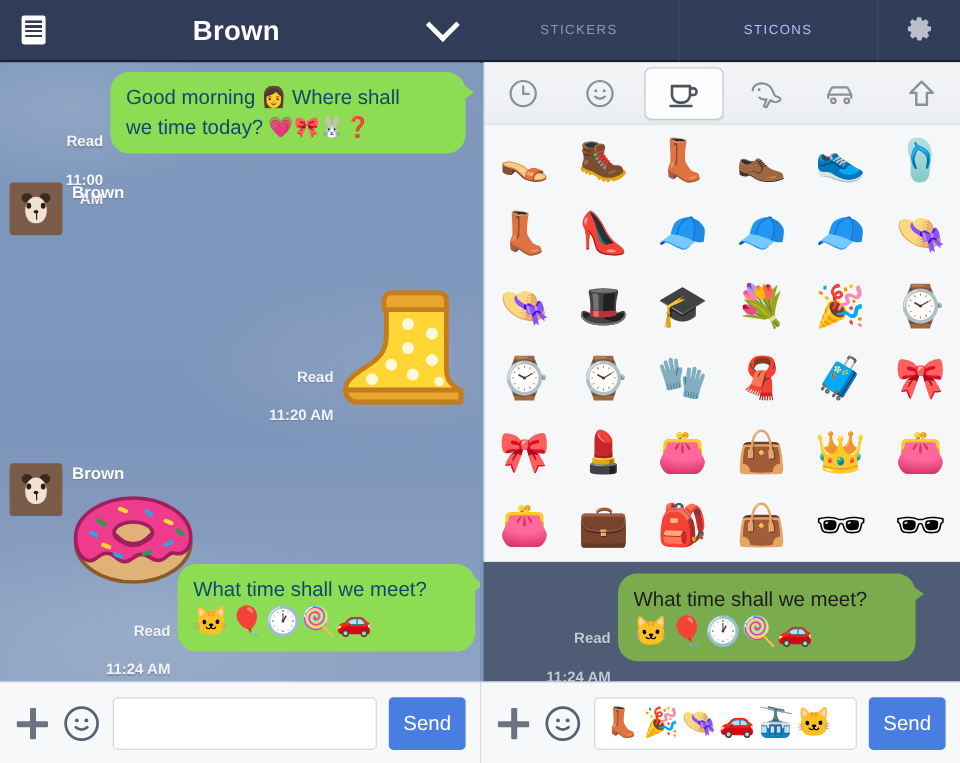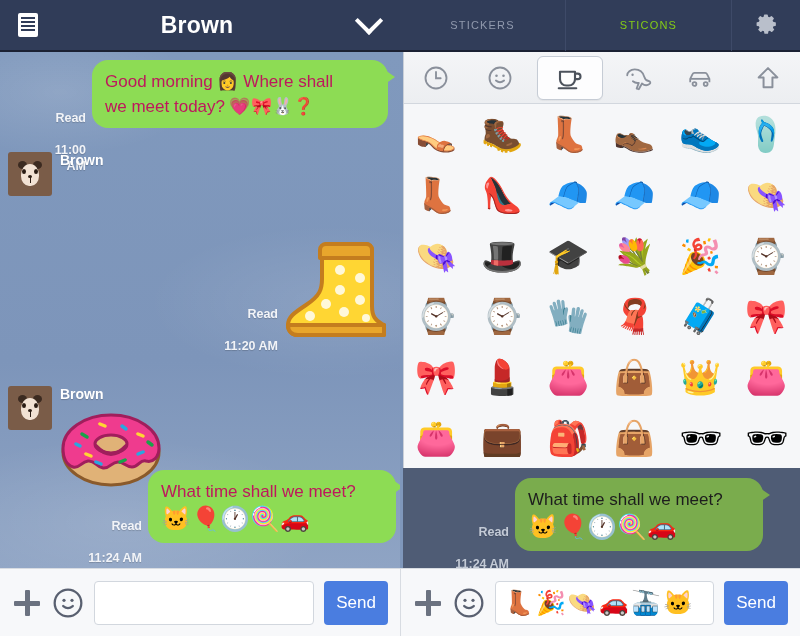--- a/index.html
+++ b/index.html
@@ -39,39 +39,39 @@
     width: 20px; height: 20px; border-right: 4px solid #fff; border-bottom: 4px solid #fff;
     transform: rotate(45deg) translate(-3px,-3px);
   }
 
   .tabbtn {
     flex: 1; height: 52px; display: flex; align-items: center; justify-content: center;
     font-size: 11px; letter-spacing: 1.2px; cursor: pointer;
     border-right: 1px solid #3e4a68;
   }
   .tabbtn.inactive { color: #9099ad; }
-  .tabbtn.active   { color: #84cc16; }
+  .tabbtn.active   { color: #c4b5fd; }
   .gear-btn { width: 68px; display:flex; align-items:center; justify-content:center; cursor:pointer; }
   .gear { width: 26px; height: 26px; }
 
   
   .chat {
     position: absolute; left: 0; top: 52px; width: 400px; height: 516px;
     background:
       radial-gradient(ellipse 200px 90px at 60px 40px, rgba(255,255,255,.13), rgba(255,255,255,0) 70%),
       radial-gradient(ellipse 260px 110px at 330px 250px, rgba(255,255,255,.10), rgba(255,255,255,0) 70%),
       radial-gradient(ellipse 300px 120px at 120px 470px, rgba(255,255,255,.12), rgba(255,255,255,0) 70%),
       linear-gradient(#8099bd, #7d95ba 60%, #8fa4c4);
     overflow: hidden;
   }
   .row { position: absolute; display: flex; align-items: flex-start; }
 
   .bubble {
     position: relative; border-radius: 16px; padding: 9px 13px;
-    font-size: 17px; line-height: 25px; color: #be185d;
+    font-size: 17px; line-height: 25px; color: #0c4a6e;
   }
   .bubble.out { background: #8ddc54; }
   .bubble.in  { background: #ffffff; }
   .bubble.out::after {
     content:""; position:absolute; right:-7px; top:10px;
     border-left: 10px solid #8ddc54; border-top: 7px solid transparent; border-bottom: 7px solid transparent;
   }
   .bubble.in::after {
     content:""; position:absolute; left:-7px; top:8px;
     border-right: 10px solid #ffffff; border-top: 6px solid transparent; border-bottom: 7px solid transparent;
@@ -193,21 +193,21 @@
 
   <div class="chat">
 
     <div class="row" style="left:38px; top:8px;">
       <div class="meta" style="width:48px; margin-top:34px; margin-right:6px;">
         <span>Read</span><br>
         <span>11:00 AM</span>
       </div>
       <div class="bubble out" style="width:296px;">
         <div>Good morning 👩 Where shall</div>
-        <div>we meet today? 💗🎀🐰❓</div>
+        <div>we time today? 💗🎀🐰❓</div>
       </div>
     </div>
 
     <div class="row" style="left:8px; top:100px;">
       <div class="avatar">
         <div class="ear l"></div>
         <div class="ear r"></div>
         <div class="face"></div>
         <div class="eye l"></div>
         <div class="eye r"></div>

